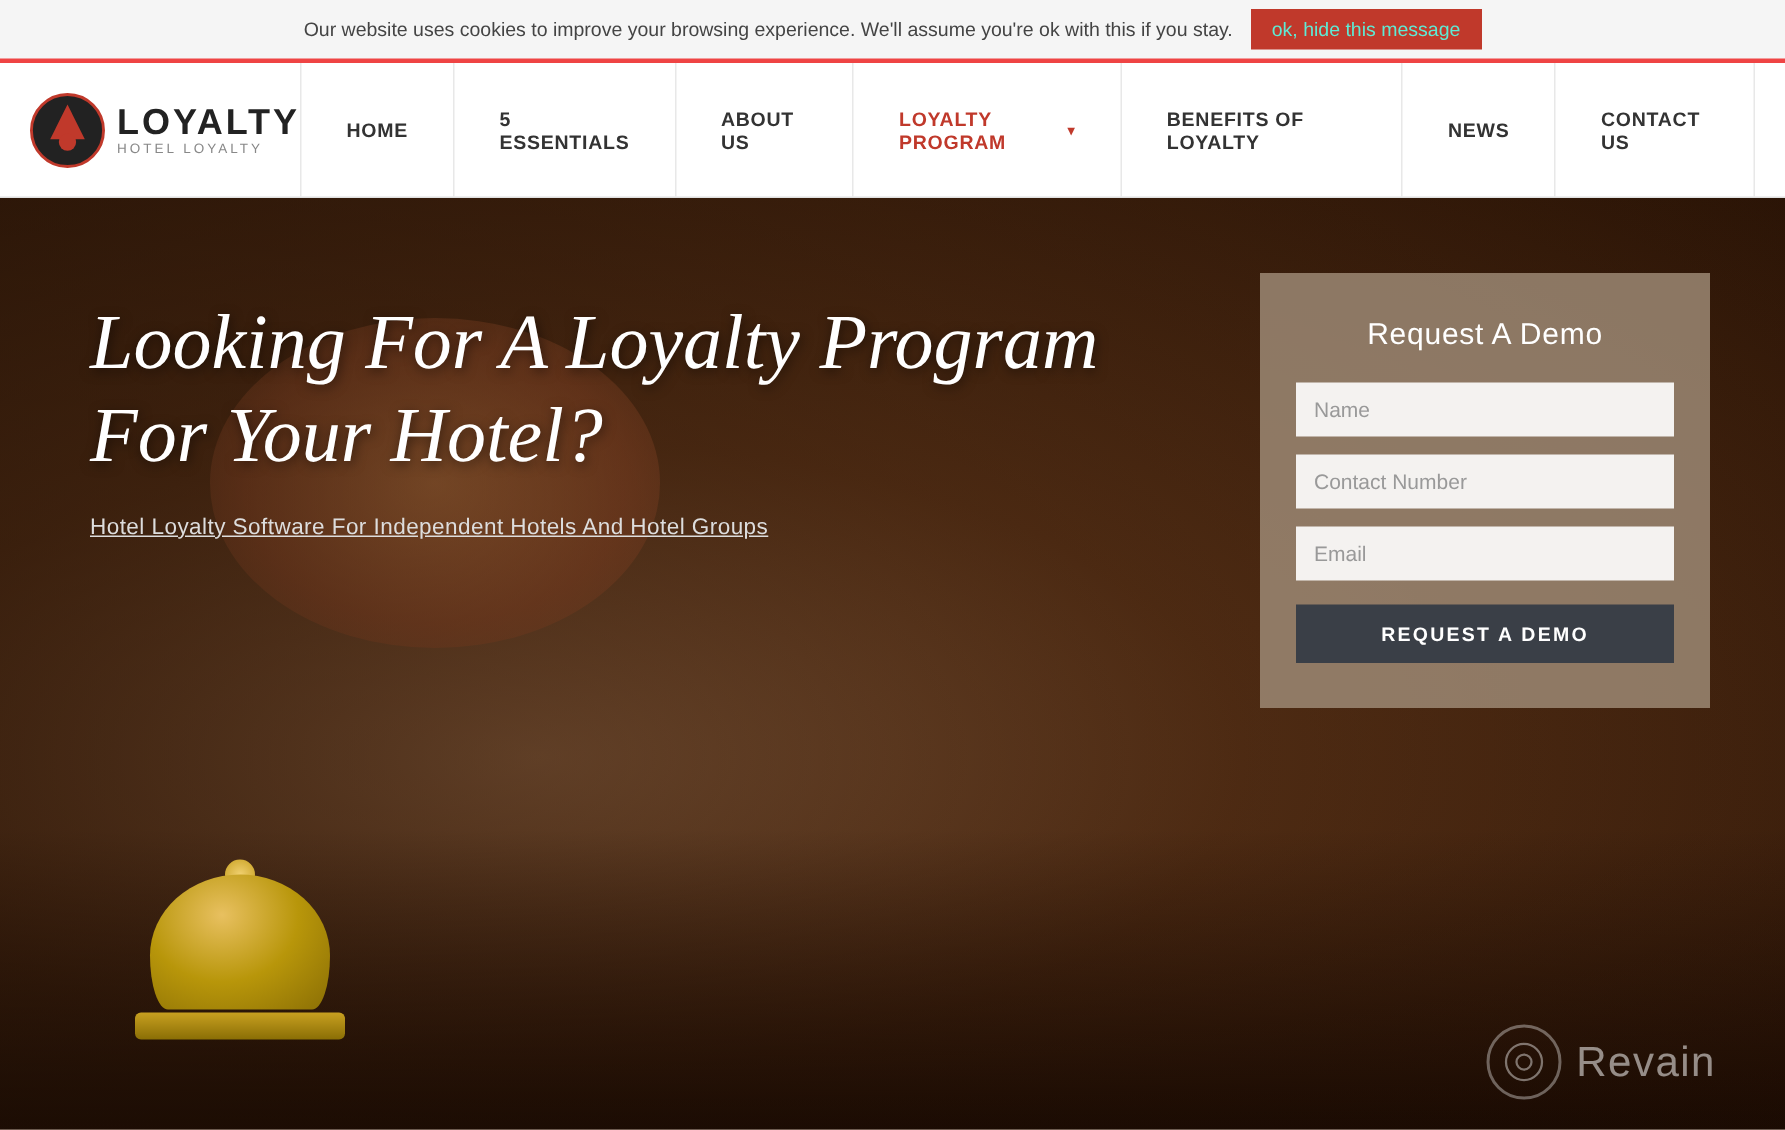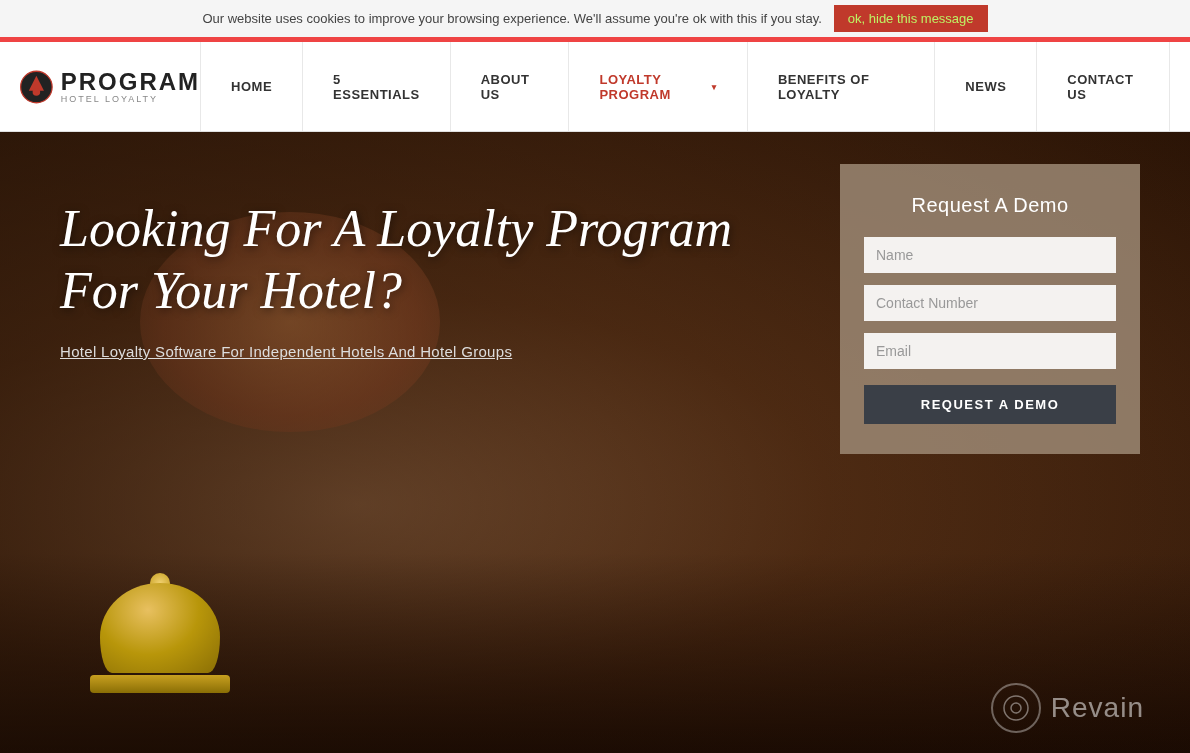--- a/index.html
+++ b/index.html
@@ -1,33 +1,33 @@
 <!DOCTYPE html>
 <html><head>
   <meta charset="utf-8">
   <style>
     * { margin: 0; padding: 0; box-sizing: border-box; }
     body { font-family: Arial, sans-serif; width: 1190px; overflow-x: hidden; }
 
     
     .cookie-banner {
       background: #f5f5f5;
-      border-bottom: 5px solid #ef4444;
+      border-bottom: 3px solid #ef4444;
       padding: 8px 20px;
       display: flex;
       align-items: center;
       justify-content: center;
       gap: 12px;
       font-size: 13px;
       color: #444;
       height: 42px;
     }
     .cookie-btn {
       background: #c0392b;
-      color: #bef264;
+      color: #5eead4;
       border: none;
       padding: 6px 14px;
       cursor: pointer;
       font-size: 13px;
       white-space: nowrap;
       text-align: center;
     }
 
     
     .navbar {
@@ -198,21 +198,21 @@
       color: #ddd;
       font-weight: 400;
       letter-spacing: 0.3px;
       text-decoration: underline;
     }
 
     
     .demo-form-wrapper {
       position: absolute;
       right: 50px;
-      top: 32px;
+      top: 50px;
       width: 300px;
       background: rgba(160, 140, 120, 0.82);
       padding: 30px 24px;
       z-index: 4;
     }
     .demo-title {
       text-align: center;
       color: #fff;
       font-size: 20px;
       font-weight: 400;
@@ -282,21 +282,21 @@
 </div>
 
 <nav class="navbar">
   <div class="logo-area">
     <svg class="logo-icon" viewBox="0 0 52 52">
       <circle cx="26" cy="26" r="25" fill="#222" stroke="#c0392b" stroke-width="2"></circle>
       <polygon points="26,8 38,32 14,32" fill="#c0392b"></polygon>
       <circle cx="26" cy="34" r="6" fill="#c0392b"></circle>
     </svg>
     <div class="logo-text">
-      <span class="logo-name">PROGRAM</span>
+      <span class="logo-name">LOYALTY</span>
       <span class="logo-subtitle">HOTEL LOYALTY</span>
     </div>
   </div>
   <div class="nav-links">
     <div class="nav-item">
       <span>HOME</span>
     </div>
     <div class="nav-item">
       <span>5 ESSENTIALS</span>
     </div>

